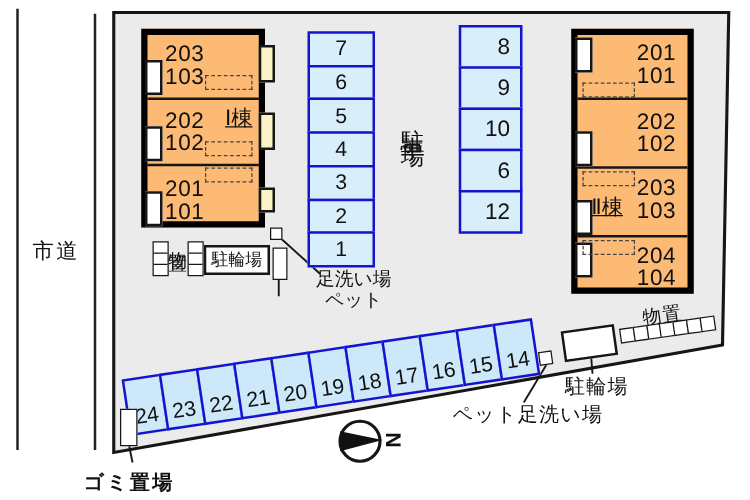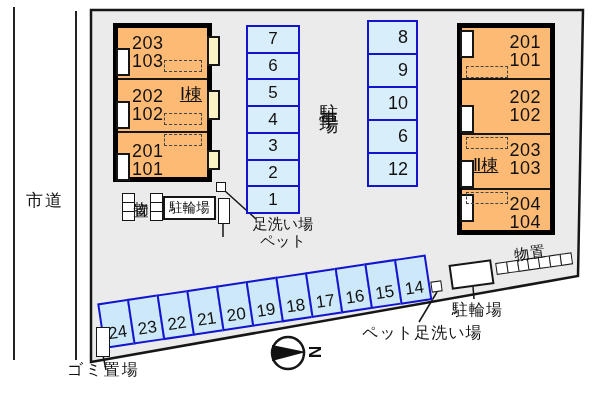--- a/index.html
+++ b/index.html
@@ -66,21 +66,21 @@
   #lbl-chushajo{left:321px;top:88px;writing-mode:vertical-rl;text-orientation:upright;
                 font-size:19px;letter-spacing:6px;}
   #lbl-storage-left{left:133px;top:190px;writing-mode:vertical-rl;text-orientation:upright;
                     font-size:15px;letter-spacing:1px;}
   #lbl-takuhai{left:184px;top:229px;width:74px;font-size:15px;}
   #lbl-takuhai .l2{letter-spacing:4px;}
   #lbl-pet-left{left:238px;top:215px;width:90px;font-size:15px;}
   #lbl-pet-right{left:342px;top:324px;letter-spacing:1px;margin-left:20px;}
   #lbl-bike-right{left:452px;top:301px;letter-spacing:1px;}
   #lbl-storage-right{left:514px;top:244px;font-size:15px;transform:rotate(-8deg);letter-spacing:1px;}
-  #lbl-gomi{left:67px;top:361px;letter-spacing:2px;}
+  #lbl-gomi{left:67px;top:378px;letter-spacing:2px;font-weight:bold;}
 </style>
 </head>
 <body>
 
 <div class="stage">
 
   <svg width="600" height="400" viewBox="0 0 600 400">
     <line x1="14" y1="7" x2="14" y2="360" stroke="#222" stroke-width="2"></line>
     <line x1="76" y1="11" x2="76" y2="360" stroke="#222" stroke-width="2"></line>
     <polygon points="91,10 583,10 578,276 91,362" fill="#EBEBEB" stroke="#161616" stroke-width="2.5"></polygon>

